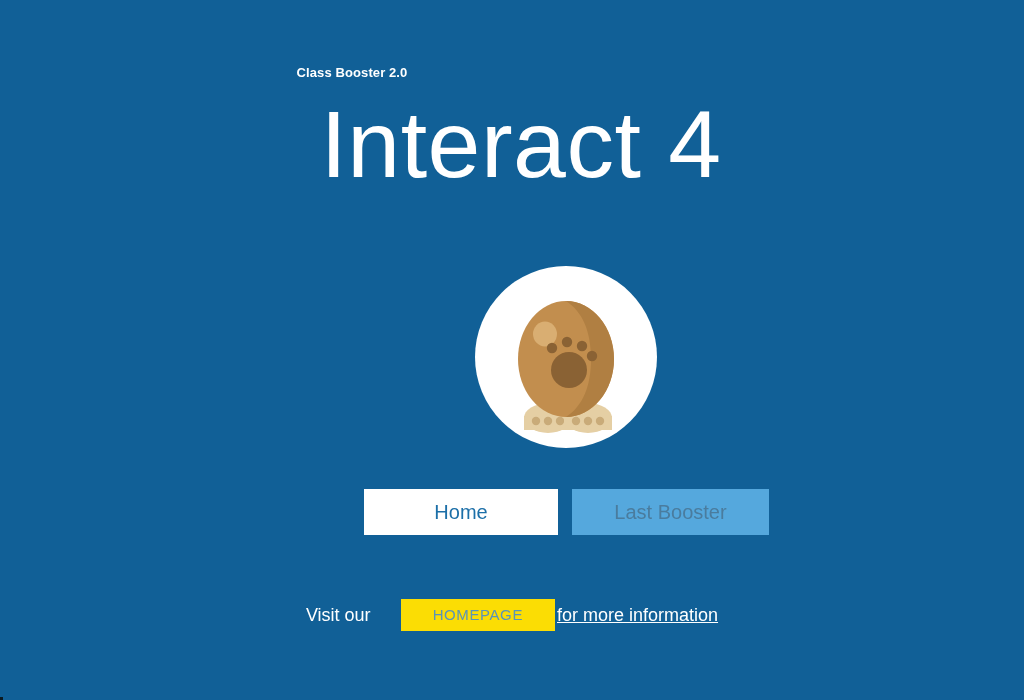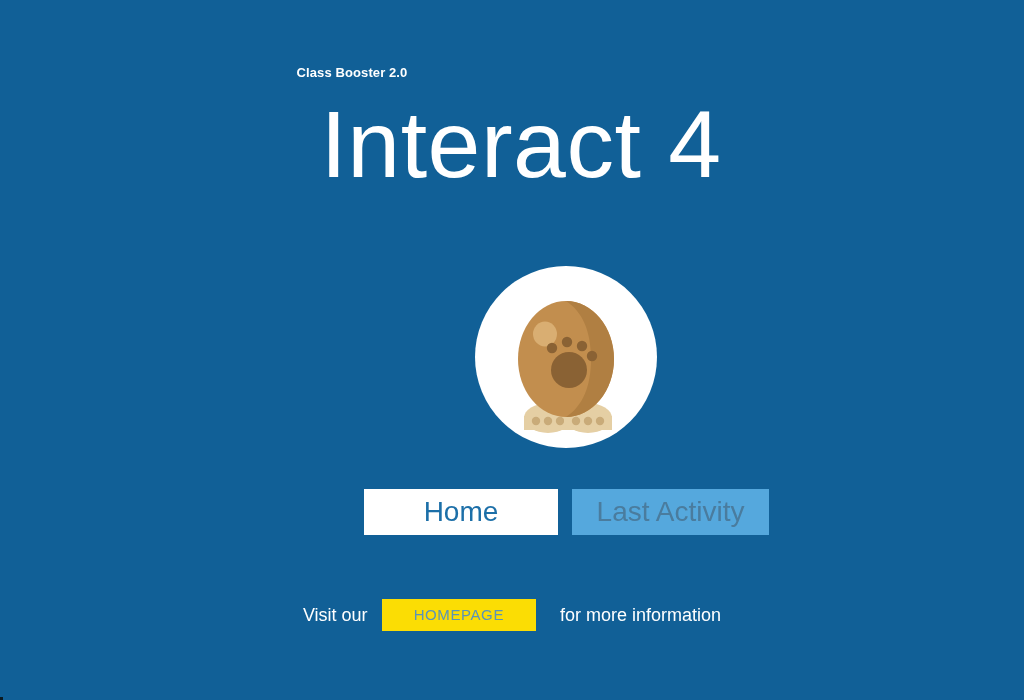--- a/index.html
+++ b/index.html
@@ -84,21 +84,21 @@
     position: absolute;
     left: 364px;
     top: 489px;
     display: flex;
     gap: 14px;
   }
 
   .btn {
     height: 46px;
     line-height: 46px;
-    font-size: 28px;
+    font-size: 20px;
     font-weight: 400;
     text-align: center;
     border: none;
     outline: none;
     cursor: pointer;
     font-family: "Liberation Sans", "DejaVu Sans", sans-serif;
     padding: 0;
   }
 
   .btn-home {
@@ -120,22 +120,22 @@
     top: 599px;
     width: 1024px;
     display: flex;
     align-items: center;
     justify-content: center;
     gap: 0;
     font-size: 18px;
     color: #ffffff;
   }
 
-  .footer-pre { padding-right: 14px; }
-  .footer-post { padding-left: 24px; }
+  .footer-pre { padding-right: 30px; }
+  .footer-post { padding-left: 2px; text-decoration: underline; }
 
   .homepage-btn {
     display: inline-block;
     background: #fbdd04;
     color: #5a94b8;
     font-size: 15px;
     letter-spacing: 0.6px;
     padding: 8px 32px;
     border: none;
     outline: none;
@@ -190,21 +190,21 @@
         <circle cx="77" cy="82" r="5.2" fill="#8a6234"></circle>
         <circle cx="92" cy="76" r="5.2" fill="#8a6234"></circle>
         <circle cx="107" cy="80" r="5.2" fill="#8a6234"></circle>
         <circle cx="117" cy="90" r="5.2" fill="#8a6234"></circle>
       </svg>
     </div>
   </div>
 
   <div class="btn-row">
     <button class="btn btn-home">Home</button>
-    <button class="btn btn-last">Last Activity</button>
+    <button class="btn btn-last">Last Booster</button>
   </div>
 
   <div class="footer">
     <span class="footer-pre">Visit our</span>
     <button class="homepage-btn">HOMEPAGE</button>
     <span class="footer-post">for more information</span>
   </div>
 
   <div class="corner-artifact"></div>
 </div>

